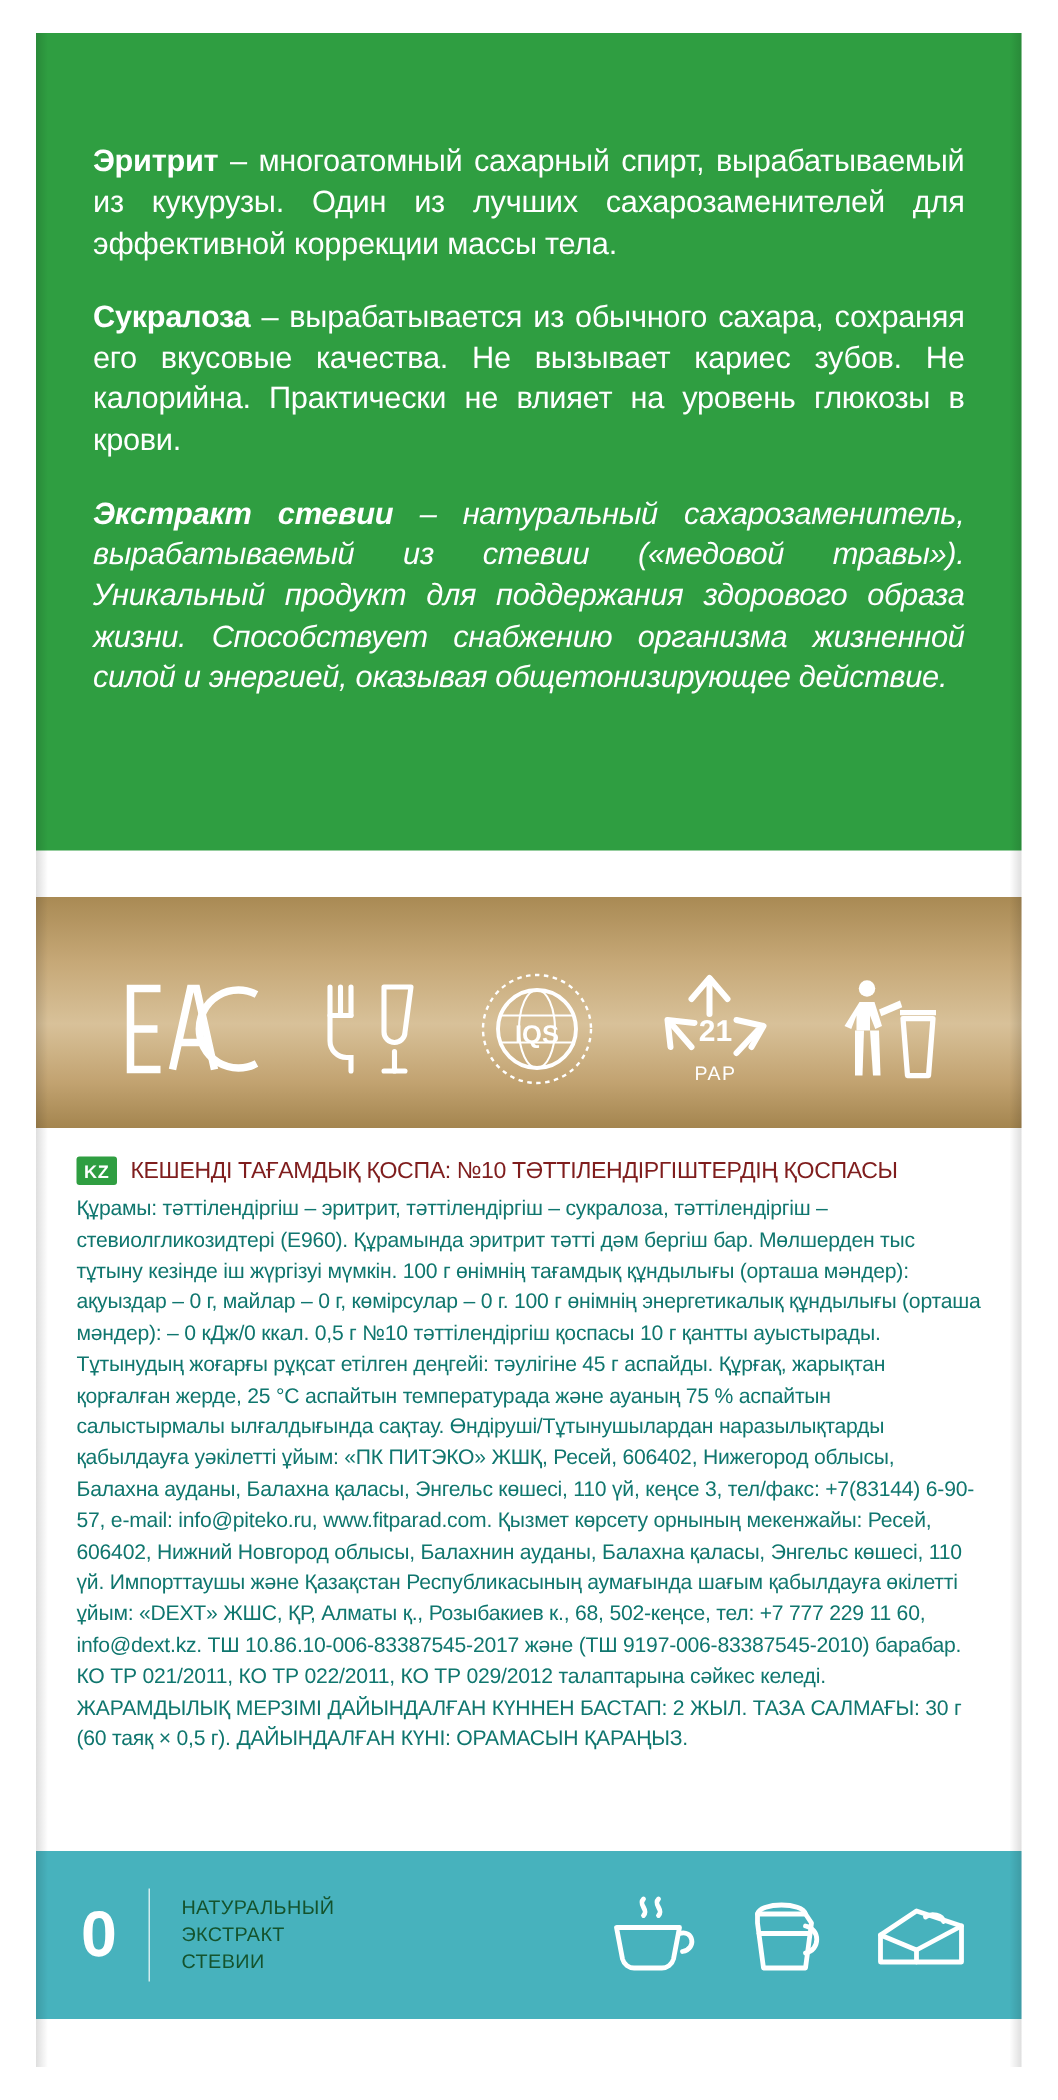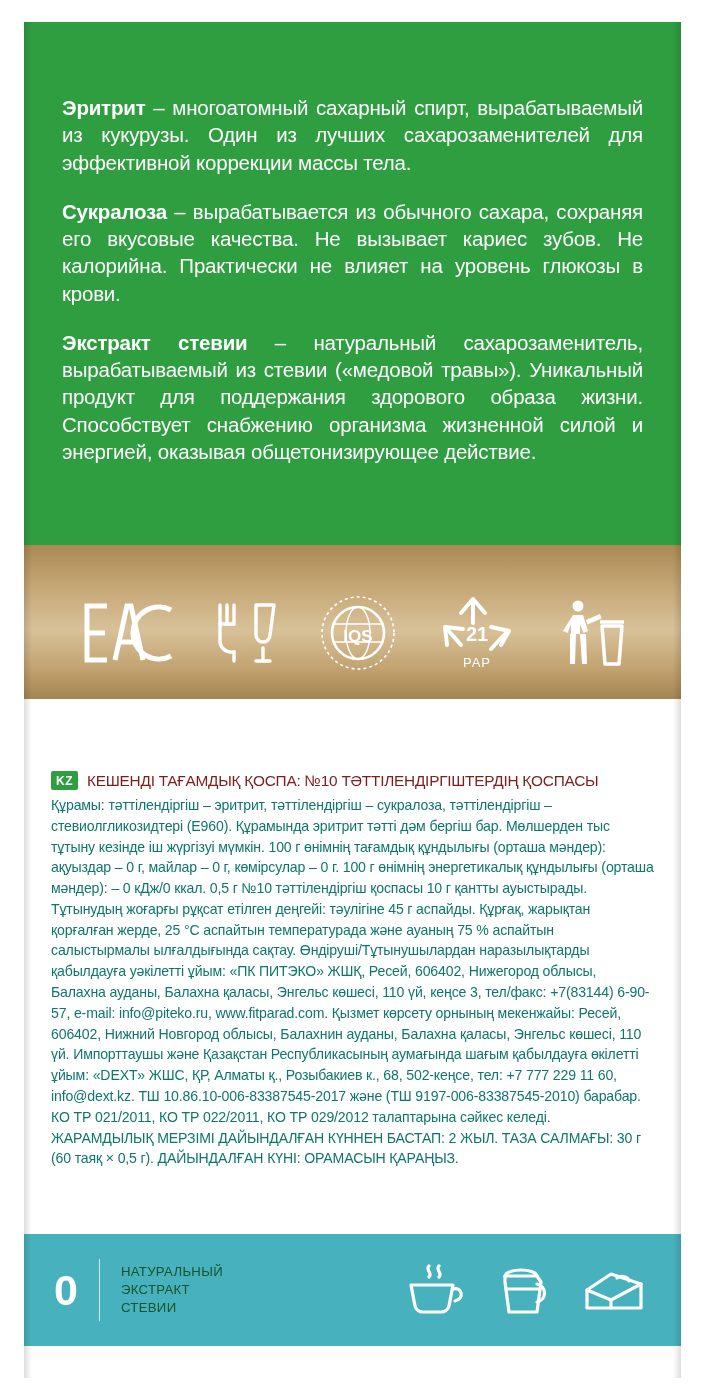--- a/index.html
+++ b/index.html
@@ -25,29 +25,29 @@
     padding: 72px 38px 0 38px;
   }
   .green-panel p {
     margin: 0 0 22px 0;
     color: #ffffff;
     font-size: 20.5px;
     line-height: 1.33;
     letter-spacing: -0.2px;
     text-align: justify;
   }
-  .green-panel p:last-child { margin-bottom: 0; }
+  .green-panel p:last-child { margin-bottom: 0; font-style: italic; }
   .green-panel b {
     font-weight: bold;
   }
 
   
   .gold-band {
     position: absolute;
-    left: 24px; top: 545px;
+    left: 24px; top: 598px;
     width: 657px; height: 154px;
     background: linear-gradient(180deg,#a98a54 0%, #c6a877 28%, #d8c199 55%, #c2a371 80%, #a4854f 100%);
   }
   .icon-row {
     position: absolute;
     left: 0; top: 48px;
     width: 657px;
     display: flex;
     align-items: center;
     justify-content: space-around;

